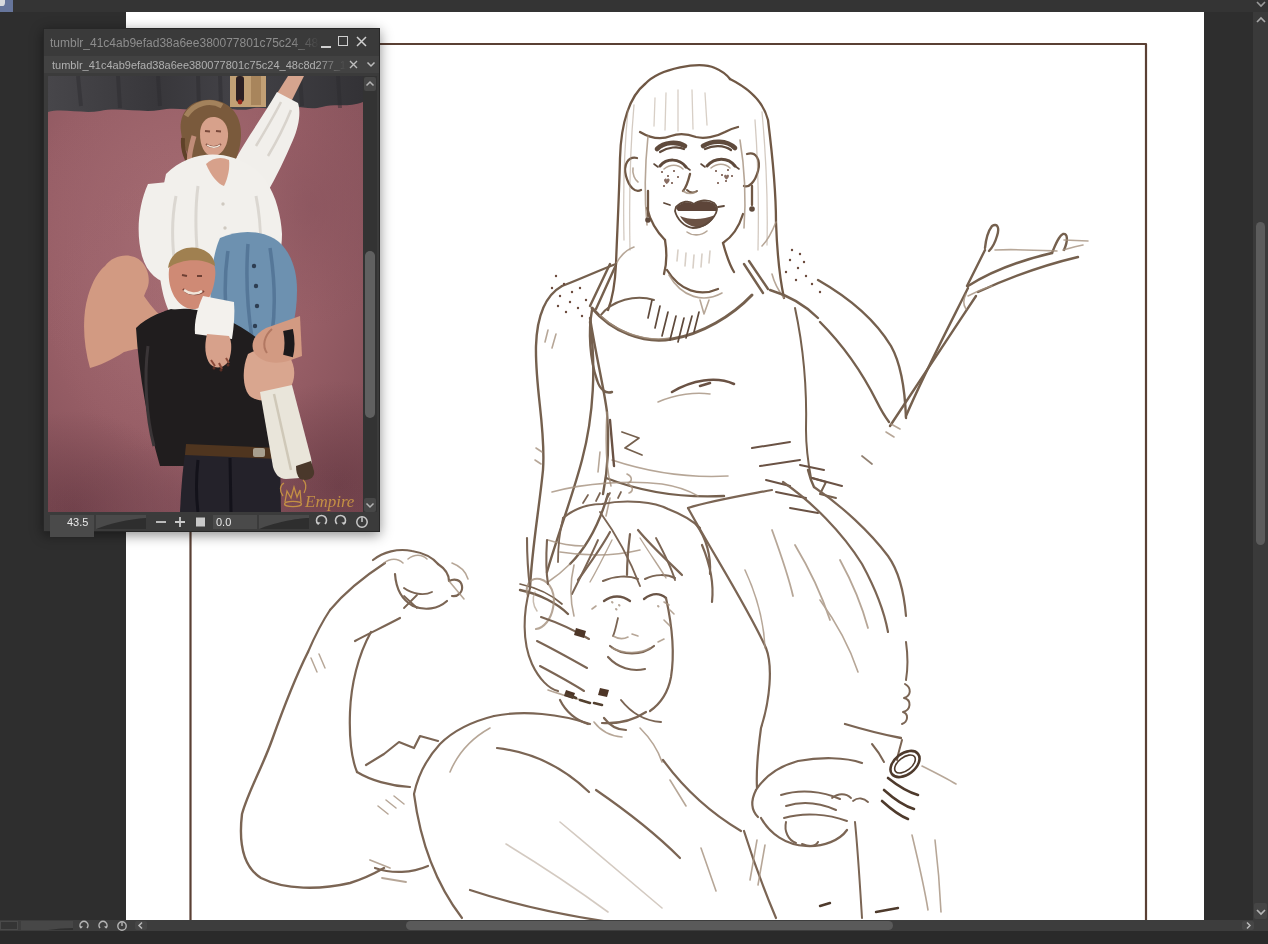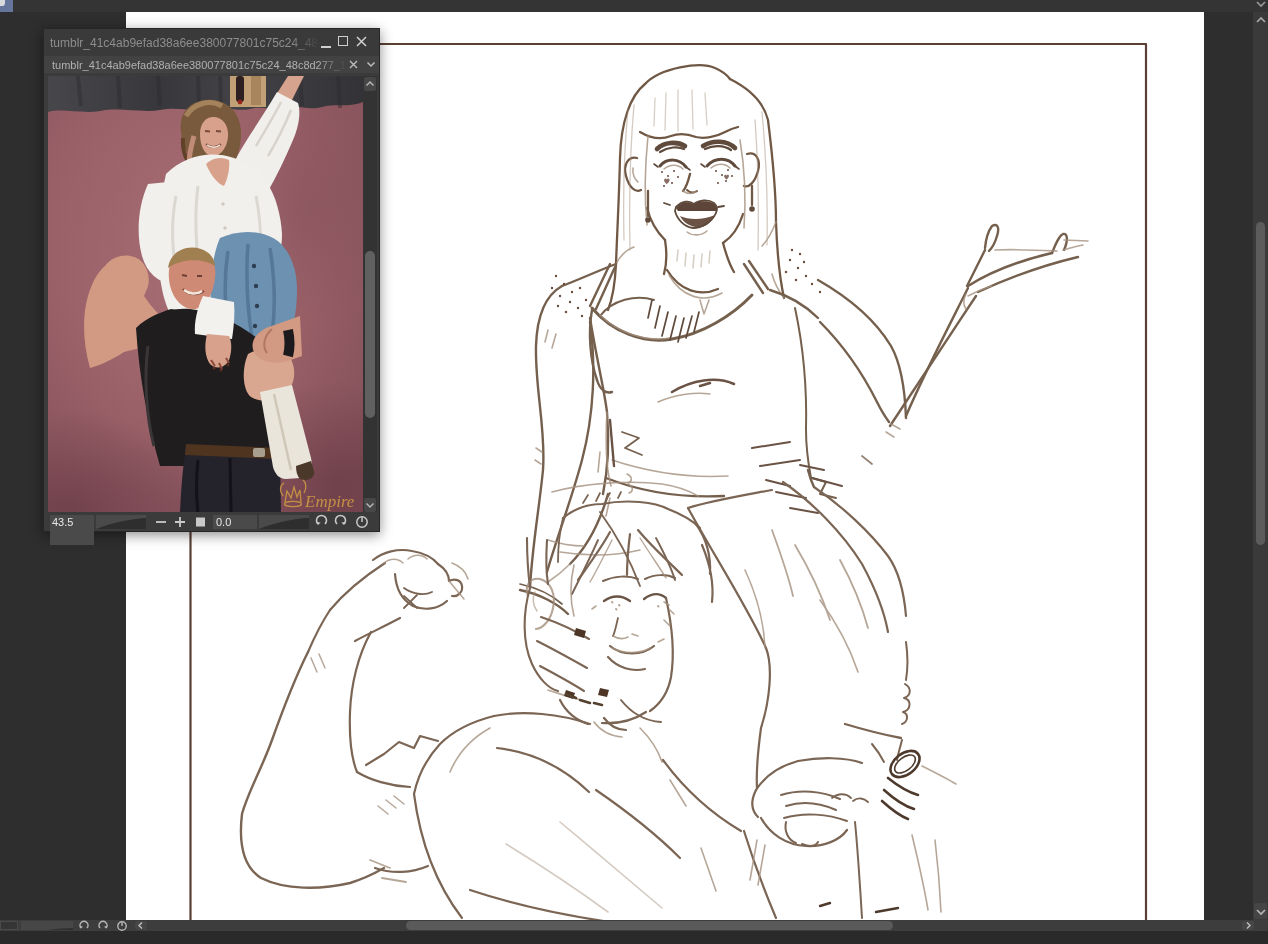--- a/index.html
+++ b/index.html
@@ -446,21 +446,21 @@
   <svg class="abs" style="left:320px;top:50px;" width="12" height="10" viewBox="0 0 12 10">
       <path d="M2.5,6.5 L6,3 L9.5,6.5" stroke="#b5b5b5" stroke-width="1.5" fill="none"></path>
     </svg>
   <div class="abs" style="left:321px;top:222px;width:10px;height:167px;background:#606060;border-radius:5px;"></div>
   <div class="abs" style="left:320px;top:469px;width:12px;height:14px;background:#474747;border-radius:2px;"></div>
   <svg class="abs" style="left:320px;top:471px;" width="12" height="10" viewBox="0 0 12 10">
       <path d="M2.5,3.5 L6,7 L9.5,3.5" stroke="#b5b5b5" stroke-width="1.5" fill="none"></path>
     </svg>
 
   <div class="abs" style="left:0;top:483px;width:335px;height:19px;background:#3b3b3b;"></div>
-  <div class="abs" style="left:6px;top:486px;width:44px;height:30px;background:#4a4a4a;color:#e8e8e8;font-size:11px;line-height:14px;padding-left:2px;box-sizing:border-box;">43.5</div>
+  <div class="abs" style="left:6px;top:486px;width:44px;height:22px;background:#4a4a4a;color:#e8e8e8;font-size:11px;line-height:14px;padding-left:17px;box-sizing:border-box;">43.5</div>
   <div class="abs" style="left:52px;top:486px;width:50px;height:14px;background:#4a4a4a;overflow:hidden;">
     <svg width="50" height="14">
         <path d="M0,14 L50,14 L50,3 C33,4 12,9 0,14 Z" fill="#2e2e2e"></path>
       </svg>
   </div>
   <svg class="abs" style="left:110px;top:486px;" width="100" height="14" viewBox="0 0 100 14">
     <path d="M2,7 L12,7" stroke="#c9c9c9" stroke-width="1.8"></path>
     <path d="M21,7 L31,7 M26,2 L26,12" stroke="#c9c9c9" stroke-width="1.8"></path>
     <rect x="42" y="2.5" width="9" height="9" fill="#c9c9c9"></rect>
   </svg>

